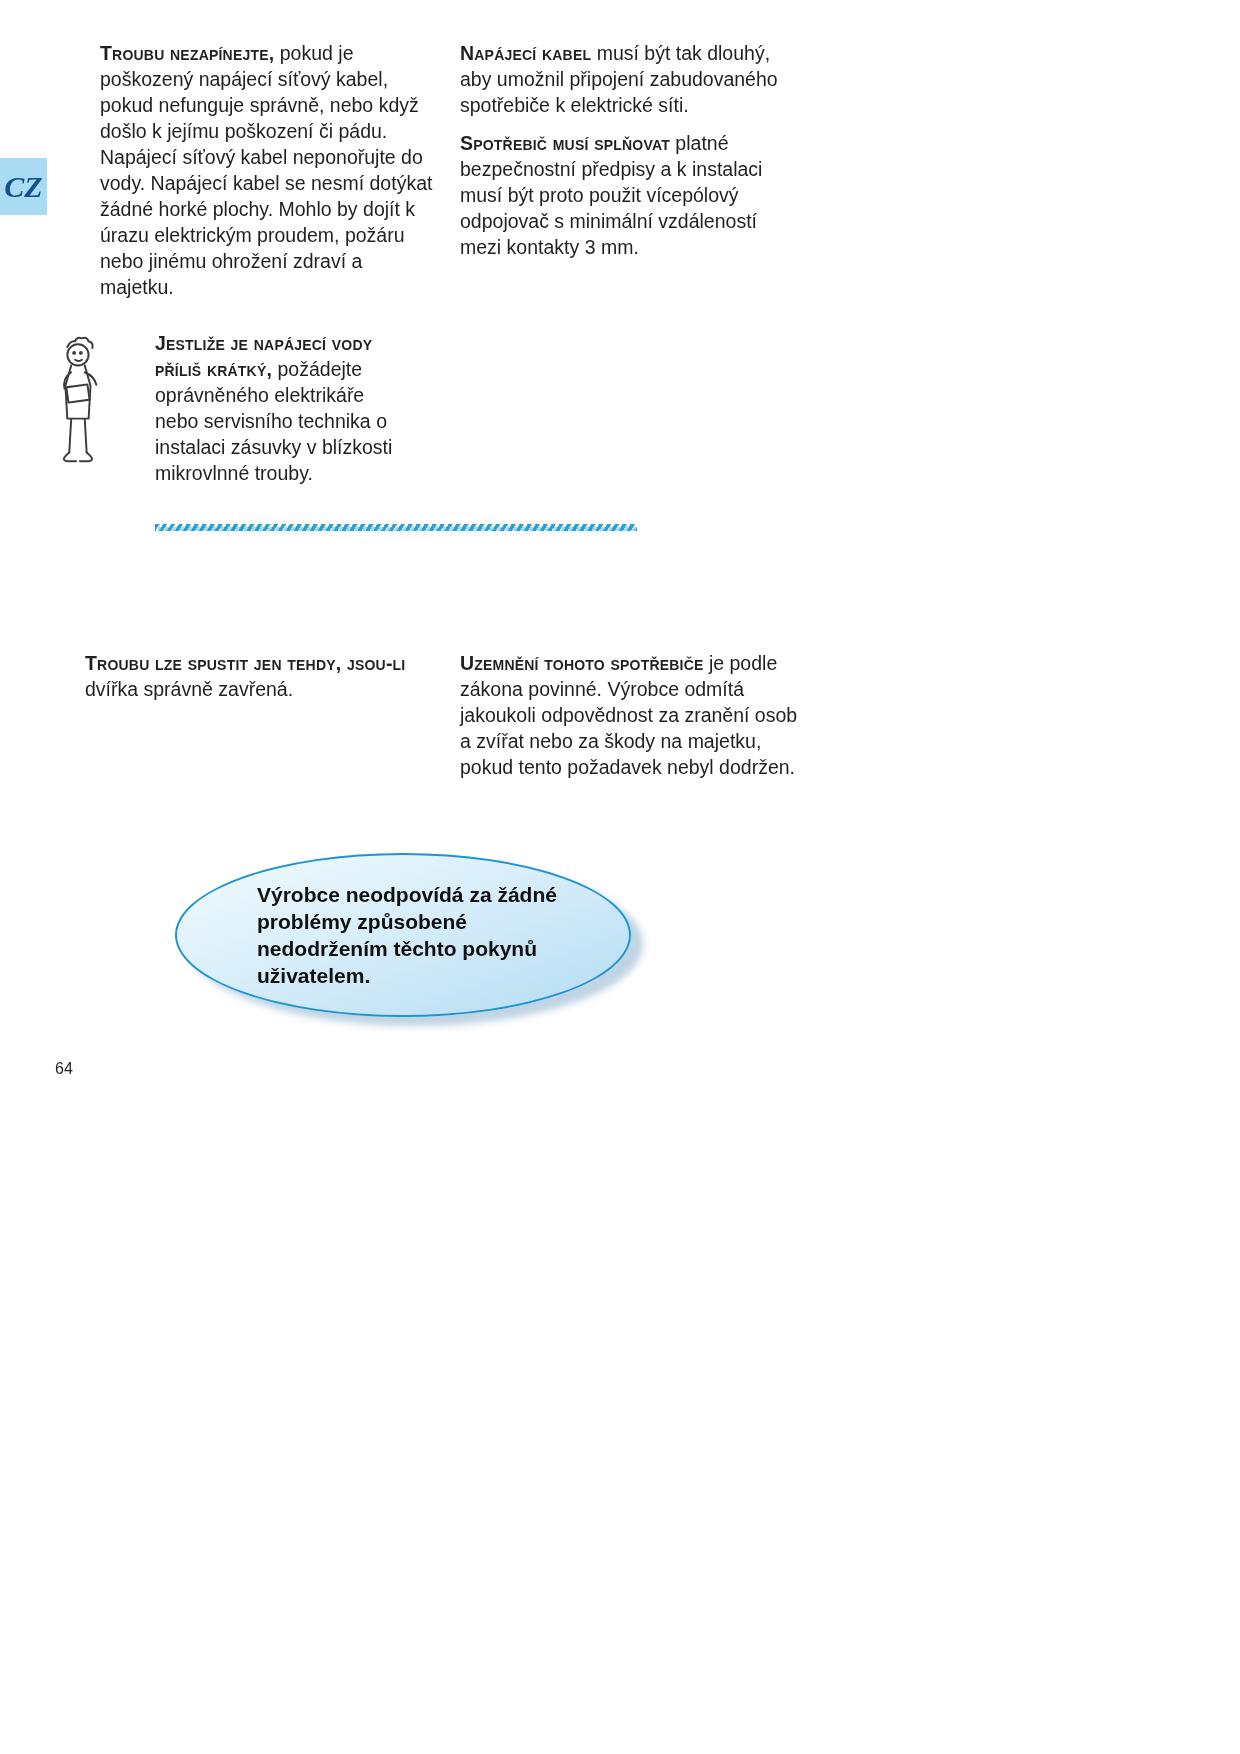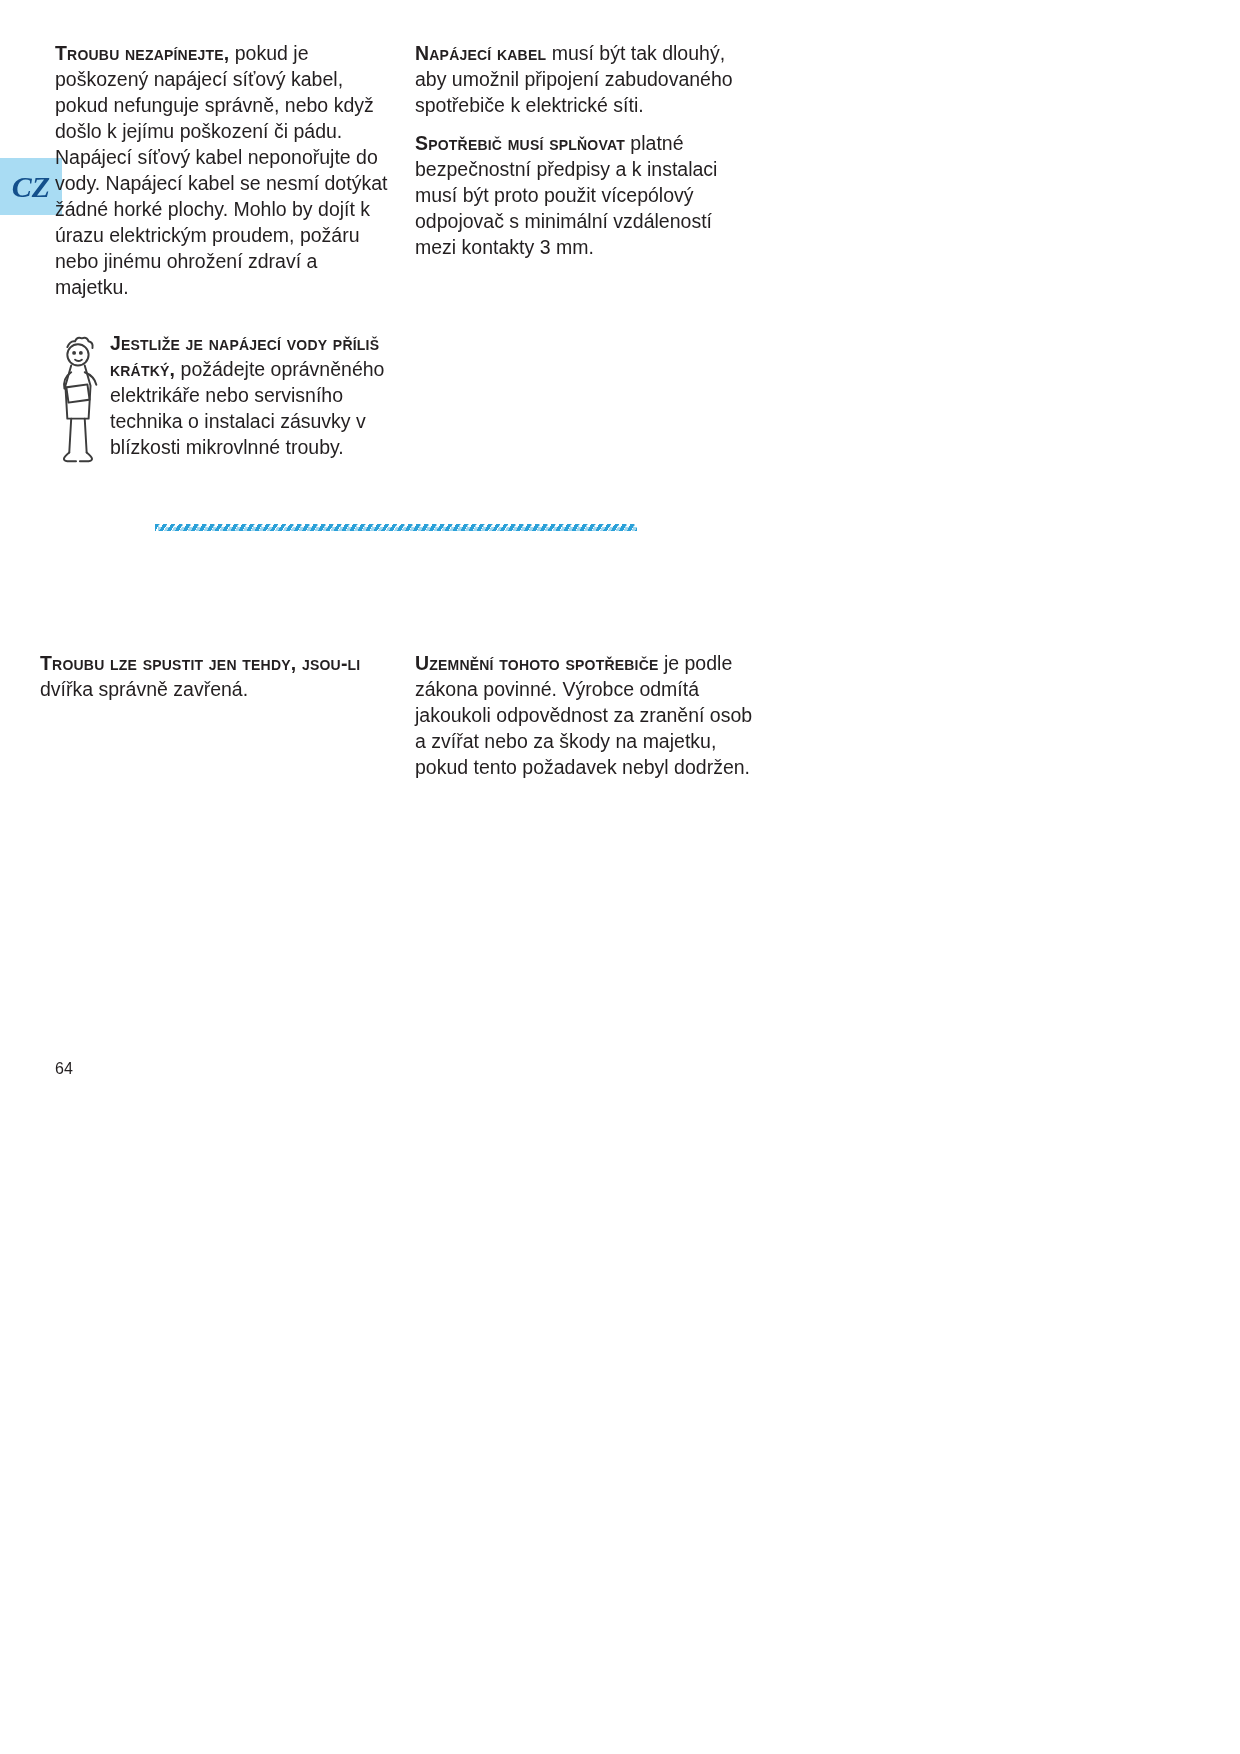--- a/index.html
+++ b/index.html
@@ -13,31 +13,32 @@
     height: 1754px;
     background: #ffffff;
     font-family: "Liberation Sans", sans-serif;
     color: var(--text, #231f20);
     overflow: hidden;
   }
   p { margin: 0 0 12px 0; }
   .body-text {
     font-size: 19.5px;
     line-height: 26px;
+    margin-left: 45px;
   }
   .lead {
     font-variant: small-caps;
     font-weight: 700;
     letter-spacing: 0.2px;
   }
   
   .lang-tab {
     position: absolute;
     left: 0; top: 158px;
-    width: 62px; height: 57px;
+    width: 47px; height: 57px;
     background: var(--tab-bg, #a9dcf3);
     display: flex; align-items: center; justify-content: center;
     font-family: "Liberation Serif", serif;
     font-style: italic; font-weight: 700;
     font-size: 30px; color: #14508c;
   }
   
   .col-left-top  { position: absolute; left: 55px;  top: 40px; width: 340px; }
   .col-right-top { position: absolute; left: 415px; top: 40px; width: 338px; }
   .col-left-bottom  { position: absolute; left: 40px;  top: 650px; width: 340px; }
@@ -139,16 +140,19 @@
 
 
   <div class="col-left-bottom body-text">
     <p><span class="lead">Troubu lze spustit jen tehdy, jsou-li</span><span> dvířka správně zavřená.</span></p>
   </div>
 
   <div class="col-right-bottom body-text">
     <p><span class="lead">Uzemnění tohoto spotřebiče</span><span> je podle zákona povinné. Výrobce odmítá jakoukoli odpovědnost za zranění osob a zvířat nebo za škody na majetku, pokud tento požadavek nebyl dodržen.</span></p>
   </div>
 
+  <div class="disclaimer-ellipse">
+    <p>Výrobce neodpovídá za žádné problémy způsobené nedodržením těchto pokynů uživatelem.</p>
+  </div>
 
   <div class="page-number">64</div>
 
 </div>
 
 </body></html>

